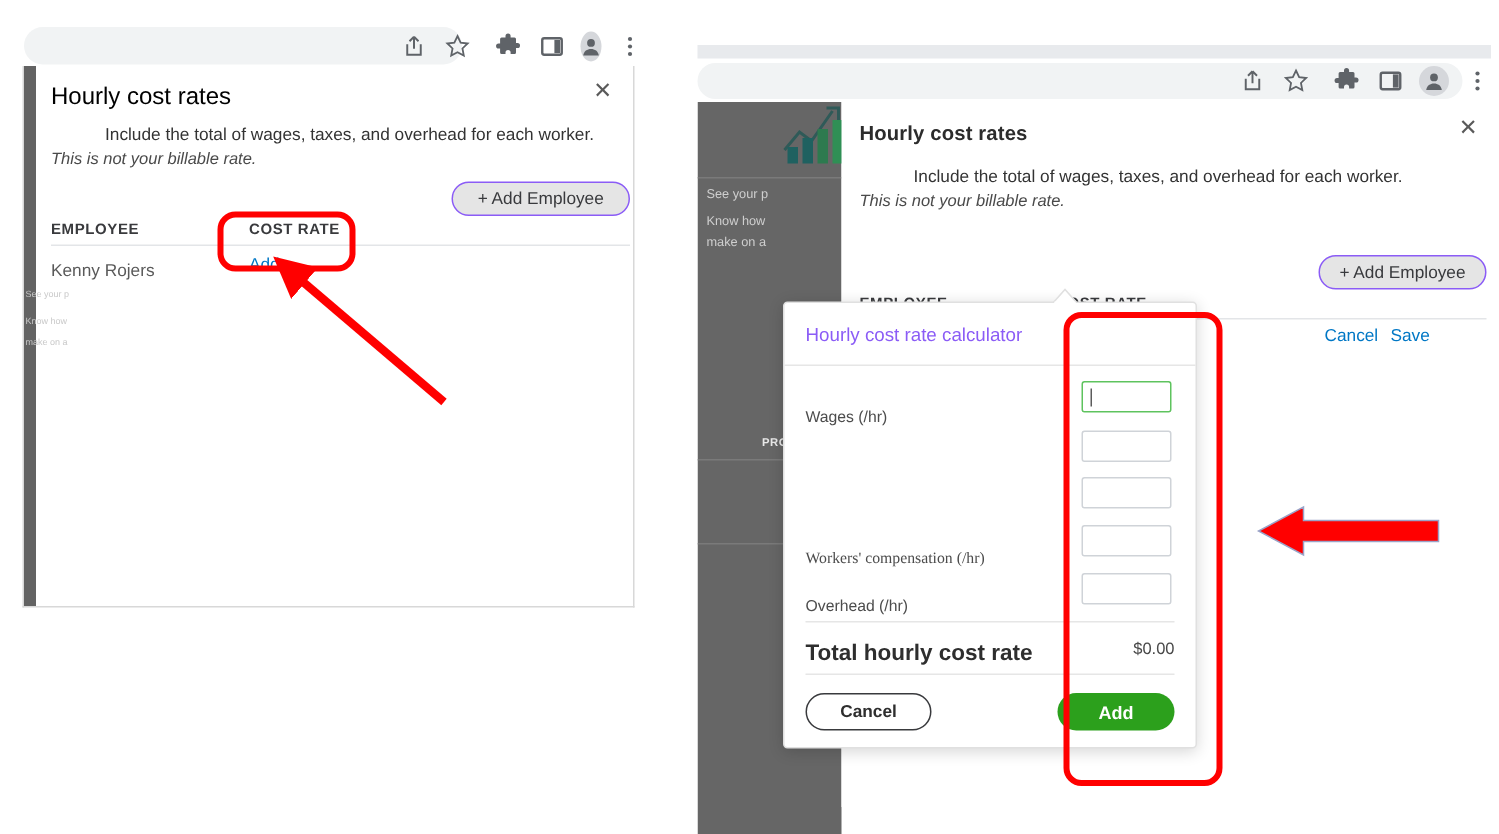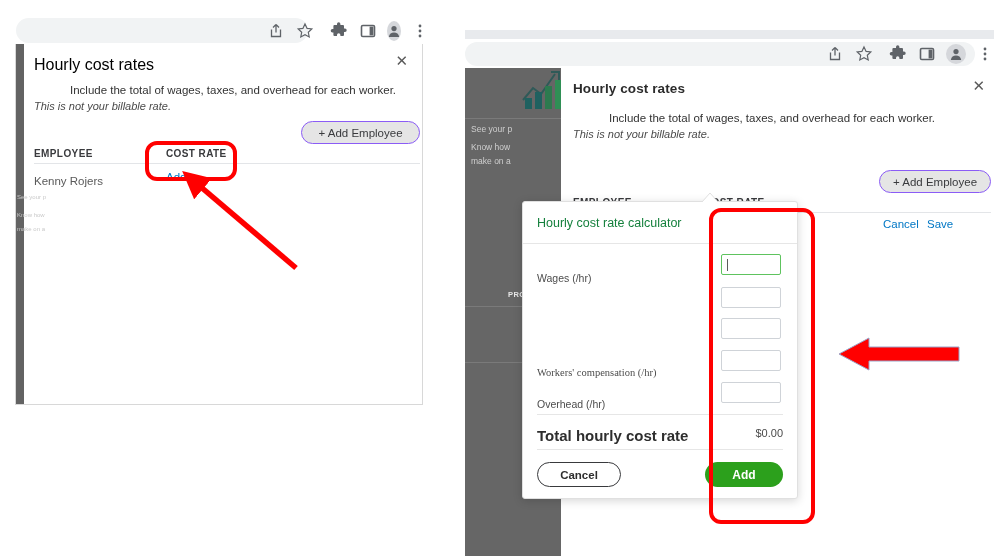--- a/index.html
+++ b/index.html
@@ -65,21 +65,21 @@
   .cost-input { border: 1px solid #b9bdc4; background: #fff; }
   .calc-icon-btn { border: 1px solid #b9bdc4; border-left: none; background: #fbfbfb; display:flex; align-items:center; justify-content:center; cursor:pointer; }
 
   
   #calc-pop {
     position: absolute; left: 522px; top: 218px; width: 276px; height: 298px;
     background: #fff; border: 1px solid #e0e0e0; border-radius: 3px;
     box-shadow: 0 2px 10px rgba(0,0,0,.16);
   }
   #calc-caret { position:absolute; left: 250px; top: 210px; width: 16px; height: 10px; z-index: 6; }
-  .calc-title { font-size: 12.5px; color: #15803d; }
+  .calc-title { font-size: 12.5px; color: #8b5cf6; }
   .calc-head-rule { position:absolute; left:0; right:0; height:1px; background:#e6e6e6; }
   .calc-label { font-size: 10.5px; color: #4c4c4c; line-height: 13px; margin-top: 12px; }
   .calc-hint { font-size: 8.5px; color: #8a8a8a; font-style: italic; line-height: 11px; }
   .calc-field { position:absolute; width: 60px; height: 21px; border: 1px solid #cfd3d8; background:#fff; border-radius:2px; }
   .calc-field.focused { border: 1.5px solid #5ec35e; }
   .caret-bar { position:absolute; left: 5px; top: 4px; width: 1px; height: 12px; background: #5c5c5c; }
   .total-label { font-size: 15px; color: #2e2e2e; font-weight: bold; }
   .total-val { font-size: 11px; color: #4a4a4a; }
   .btn-cancel {
     border: 1px solid #393a3d; border-radius: 999px; background:#fff; color:#2e2e2e;

